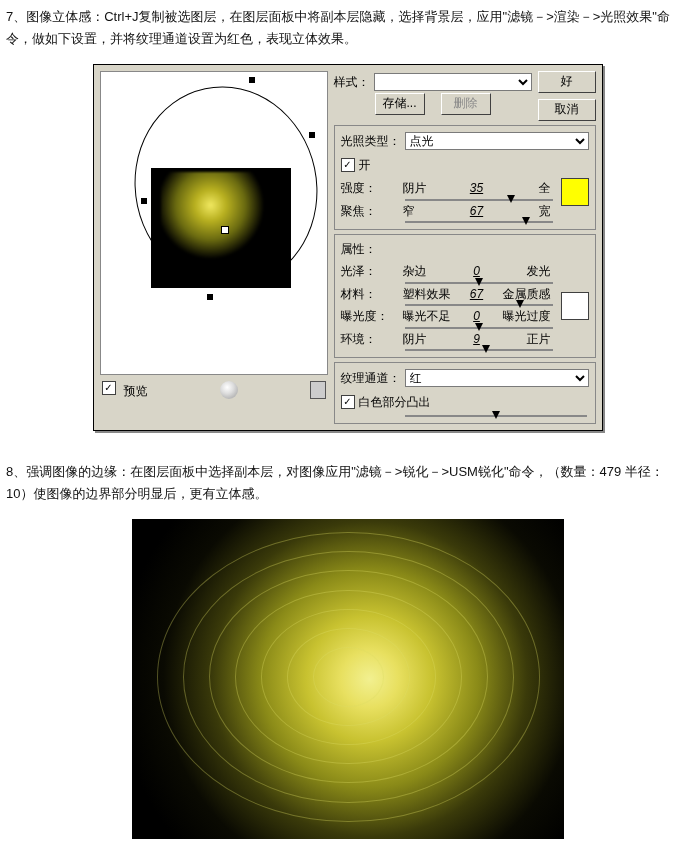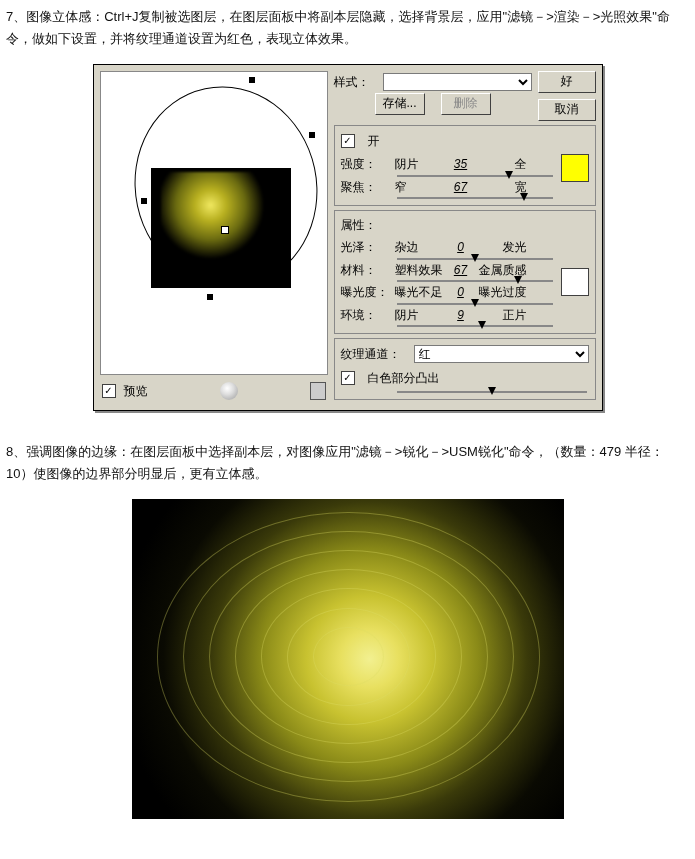--- a/index.html
+++ b/index.html
@@ -59,58 +59,58 @@
   }
   .pv-ell {
     position:absolute; left:34px; top:14px; width:180px; height:200px;
     border:1px solid #000; border-radius:50%;
     transform: rotate(-12deg);
   }
   .pv-handle {
     position:absolute; width:6px; height:6px; background:#000;
   }
   .below-preview {
-    display:flex; align-items:center; gap:8px;
+    display:flex; align-items:flex-start; gap:8px;
     padding: 6px 2px 2px 2px; color:#000;
   }
   .chk { width:12px; height:12px; border:1px solid #404040; background:#fff; display:inline-flex; align-items:center; justify-content:center; font-size:10px; line-height:1; }
   .chk.checked::after{ content:"✓"; font-size:10px; }
   .bulb {
     width:18px; height:18px; border-radius:50%;
     background: radial-gradient(circle at 40% 35%, #fff 0%, #ddd 40%, #bbb 70%);
     margin: 0 auto;
   }
   .trash {
     width:14px; height:16px; border:1px solid #555; background:#ccc;
     margin-left:auto;
   }
   
   .right-col { flex:1; display:flex; flex-direction:column; gap:4px; }
   .top-row { display:flex; gap:6px; }
   .style-block {
     flex:1; 
   }
-  .line { display:flex; align-items:center; gap:13px; height:22px; }
+  .line { display:flex; align-items:center; gap:4px; height:22px; }
   .lbl { white-space:nowrap; color:#000; }
   select.sel, .sel {
     border:1px solid #7a7a7a; background:#fff; height:18px; font-size:12px;
   }
   .btn {
     width:56px; height:20px;
     background:#d8d5c8;
     border:1px solid #fff; border-right-color:#404040; border-bottom-color:#404040;
     text-align:center; font-size:12px; line-height:18px;
   }
   .btn.small{ width:48px; }
   .btn-col { display:flex; flex-direction:column; gap:6px; align-items:flex-end; }
   .group {
     border:1px solid #888; padding:4px 6px 6px 6px; background:#d8d5c8;
     display:flex; flex-direction:column; gap:2px;
   }
-  .slider-row { display:flex; align-items:flex-start; gap:4px; font-size:12px; }
+  .slider-row { display:flex; align-items:flex-start; gap:12px; font-size:12px; }
   .slider-row .nm { width:50px; }
   .slider-row .l { width:48px; text-align:left; }
   .slider-row .v { width:28px; text-align:center; text-decoration:underline;font-style:italic; }
   .slider-row .r { width:48px; text-align:right; }
   .track { flex:1; height:2px; background:#888; position:relative; margin:0 2px; }
   .thumb { position:absolute; top:-4px; width:0; height:0; border-left:4px solid transparent; border-right:4px solid transparent; border-top:8px solid #000; transform:translateX(-4px); }
   .swatch { width:26px; height:26px; border:1px solid #404040; }
   .sw-yellow{ background:#ffff00; }
   .sw-white{ background:#fff; }
   
@@ -170,20 +170,26 @@
             </div>
           </div>
           <div class="btn-col">
             <span class="btn">好</span>
             <span class="btn">取消</span>
           </div>
         </div>
 
         <div class="group">
           <div class="line">
+            <span class="lbl">光照类型：</span>
+            <select class="sel" style="flex:1">
+              <option>点光</option>
+            </select>
+          </div>
+          <div class="line">
             <span class="chk checked"></span>
             <span>开</span>
           </div>
           <div style="display:flex; gap:6px;">
             <div style="flex:1;">
               <div class="slider-row">
                 <span class="nm">强度：</span>
                 <span class="l">阴片</span>
                 <span class="v">35</span>
                 <span class="r">全</span>

